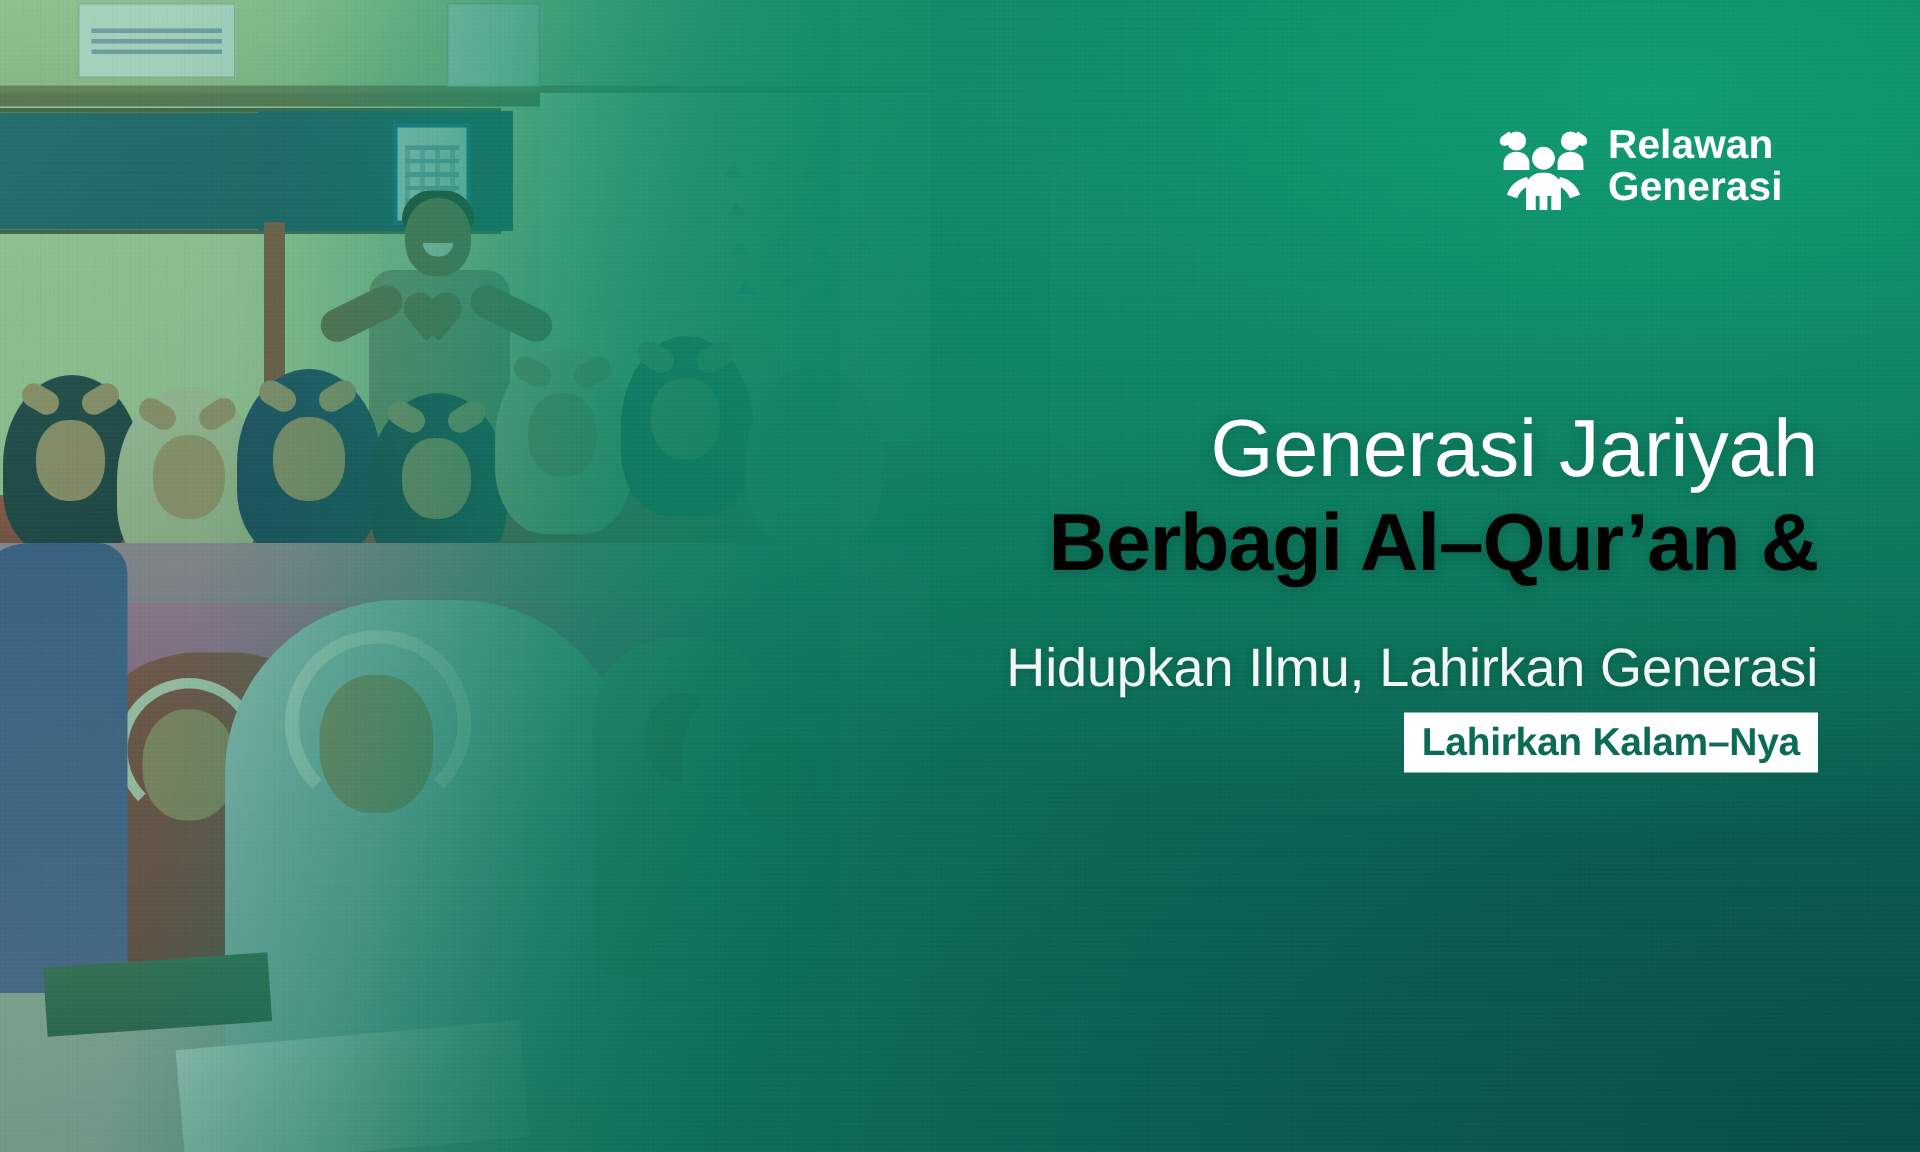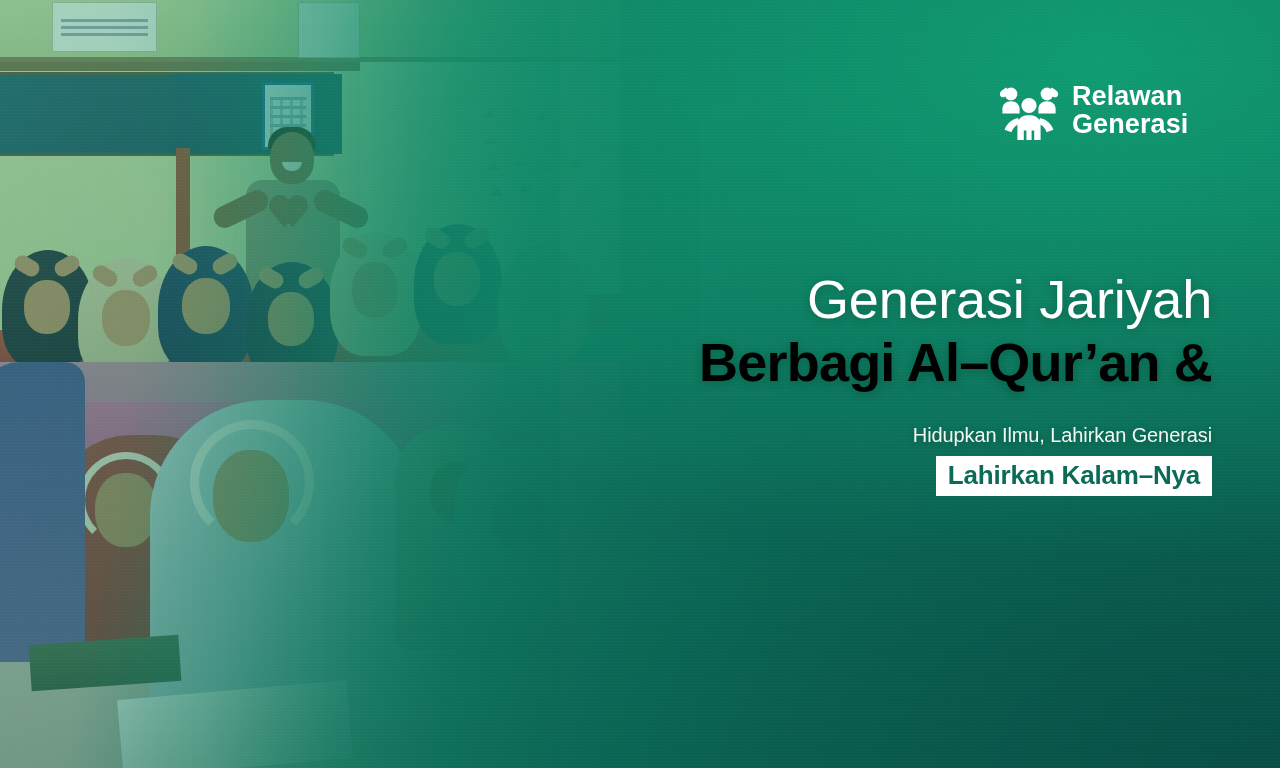--- a/index.html
+++ b/index.html
@@ -301,21 +301,21 @@
   .h-line2, .h-line3 {
     color:#000000; font-size:54px; font-weight:700; line-height:1.10;
     letter-spacing:-.8px;
     text-shadow:0 2px 10px rgba(0,40,30,.30);
   }
   .h-line2 { margin-top:6px; }
   .h-line3 { margin-top:2px; }
 
   .sub {
     margin-top:32px;
-    color:#f2f7f4; font-size:20px; font-weight:400; letter-spacing:-.1px;
+    color:#f2f7f4; font-size:36px; font-weight:400; letter-spacing:-.1px;
     text-shadow:0 1px 6px rgba(0,40,30,.30);
   }
   .sub-hl-wrap { margin-top:9px; }
   .sub-hl {
     display:inline-block;
     background:#ffffff; color:#0b6b56;
     font-size:26px; font-weight:700; letter-spacing:-.2px;
     padding:4px 12px 5px;
   }
 </style>

